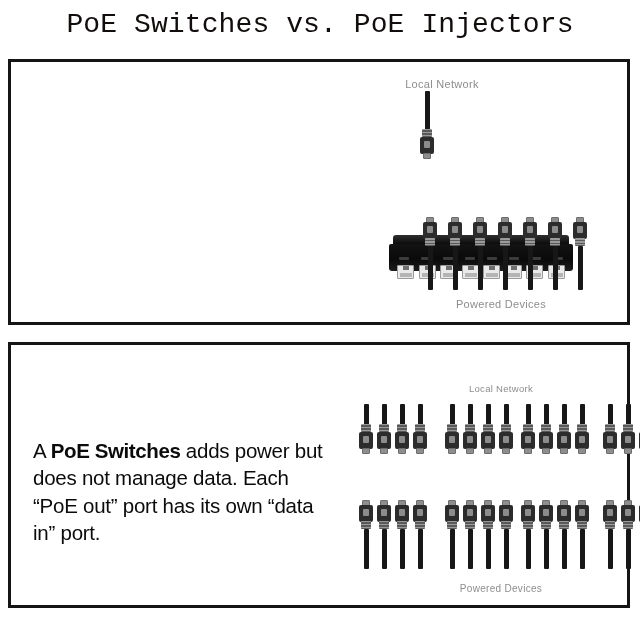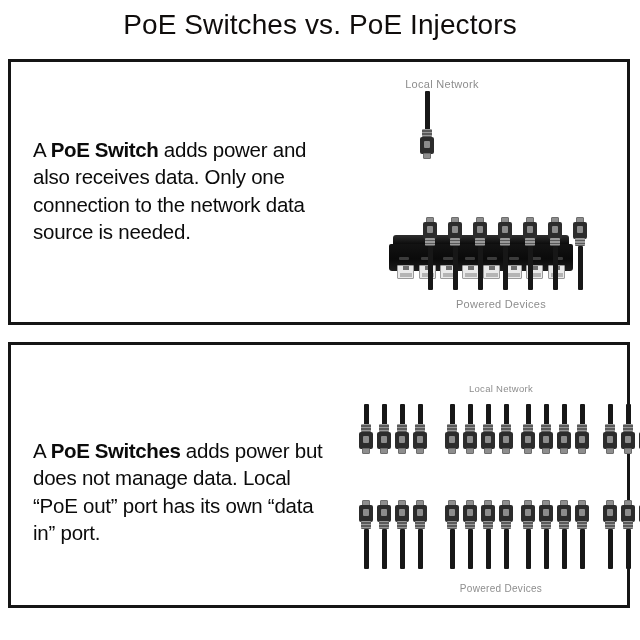--- a/index.html
+++ b/index.html
@@ -16,21 +16,21 @@
     -webkit-font-smoothing: antialiased;
   }
 
   
   .page-title {
     position: absolute;
     left: 0;
     top: 8px;
     width: 640px;
     text-align: center;
-    font-family: Liberation Sans, sans-serif;
+    font-family: Liberation Mono, monospace;
     font-size: 28px;
     line-height: 34px;
     color: #100d0c;
     letter-spacing: 0.1px;
     white-space: nowrap;
   }
 
   
   .panel {
     position: absolute;
@@ -188,21 +188,20 @@
     border-radius: 1px;
   }
 </style>
 </head>
 <body>
 
 <div class="page-title">PoE Switches vs. PoE Injectors</div>
 
 <section class="panel" id="panel-switch">
 
-  <p class="caption" id="caption-switch"><span>A </span><b>PoE Switch</b><span> adds power and  also receives data. Only one connection to the network data source is needed.</span></p>
 
   <div class="diagram-label" style="left:341px; top:16px; width:180px; font-size:11px;">Local Network</div>
 
   <div class="cable down" style="left:409px; top:29px;">
     <div class="wire" style="top:0;  height:40px;"></div>
     <div class="band" style="top:38px;"></div>
     <div class="body" style="top:46px;"></div>
     <div class="clip" style="top:62px;"></div>
   </div>
 
@@ -273,21 +272,21 @@
     <div class="body" style="top:5px;"></div>
     <div class="band" style="top:21px;"></div>
     <div class="wire" style="top:29px; height:44px;"></div>
   </div>
 
   <div class="diagram-label" style="left:400px; top:236px; width:180px; font-size:11px;">Powered Devices</div>
 </section>
 
 <section class="panel" id="panel-injector">
 
-  <p class="caption" id="caption-injector"><span>A </span><b>PoE Switches</b><span> adds power but does not manage data. Local “PoE out” port has its own “data in” port.</span></p>
+  <p class="caption" id="caption-injector"><span>A </span><b>PoE Switches</b><span> adds power but does not manage data. Each “PoE out” port has its own “data in” port.</span></p>
 
   <div class="diagram-label" style="left:400px; top:38px; width:180px; font-size:9.5px;">Local Network</div>
 
   <div class="cable down" style="left:348px; top:59px;">
     <div class="wire" style="top:0; height:22px;"></div>
     <div class="band" style="top:20px;"></div>
     <div class="body" style="top:28px;"></div>
     <div class="clip" style="top:44px;"></div>
   </div>
   <div class="cable down" style="left:366px; top:59px;">

